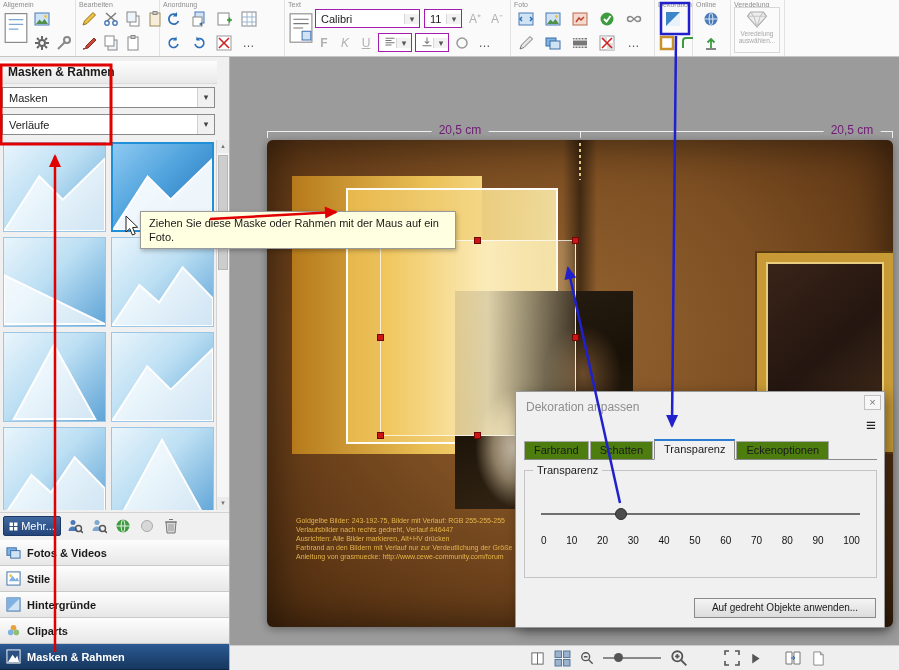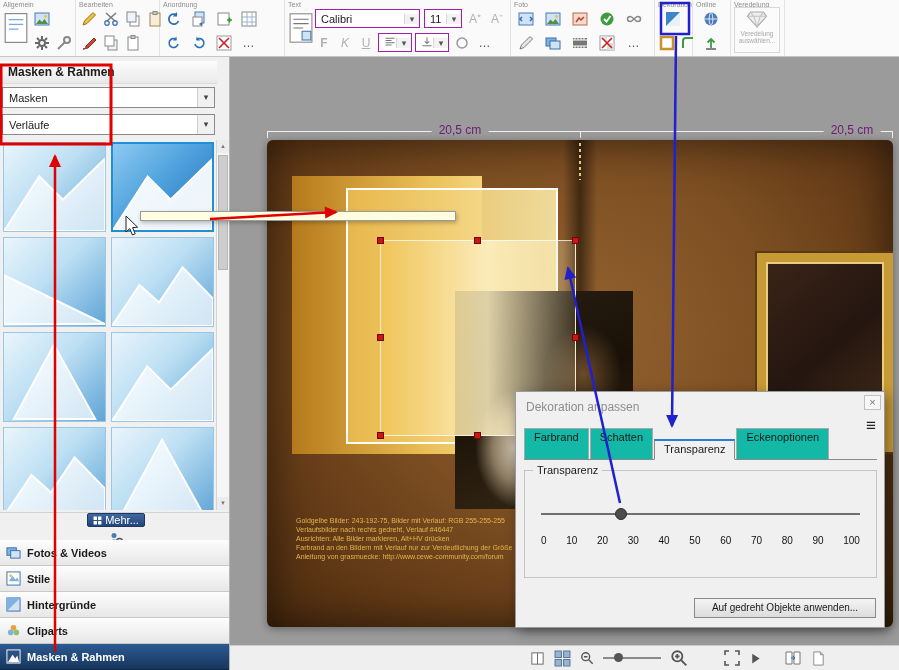--- a/index.html
+++ b/index.html
@@ -33,21 +33,21 @@
   .dd .val { flex:1; padding-left:6px; }
   .dd .arr { width:17px; text-align:center; font-size:9px; color:#444; background:#f1f1f1; border-left:1px solid #d0d0d0; align-self:stretch; line-height:19px; }
   .thumbs { position:absolute; left:0; top:83px; width:217px; height:370px; overflow:hidden; }
   .thumb-grid { display:grid; grid-template-columns:103px 103px; gap:5px; padding:2px 0 0 3px; }
   .thumb { width:103px; height:90px; position:relative; background:linear-gradient(135deg,#eaf5fc 0%,#bcdff3 45%,#5fa4d7 100%); border:1px solid #9cc6e6; overflow:hidden; }
   .thumb svg { position:absolute; left:0; top:0; width:100%; height:100%; }
   .thumb.sel { background:linear-gradient(135deg,#8ecaf2 0%,#50a3dd 45%,#1b6fb4 100%); border:2px solid #1f8fd8; }
   .vscroll { position:absolute; right:0; top:83px; width:13px; height:370px; background:#f6f6f6; border-left:1px solid #d4d4d4; }
   .vscroll .sb-arrow { position:absolute; left:0; width:12px; height:13px; font-size:6px; color:#777; text-align:center; line-height:13px; background:#ececec; }
   .vscroll .sb-thumb { position:absolute; left:1px; top:15px; width:10px; height:115px; background:#cdcdcd; border:1px solid #b6b6b6; }
-  .more-bar { position:absolute; left:0; top:455px; width:229px; height:27px; border-top:1px solid #d2d2d2; background:#f0f0f0; display:flex; align-items:center; gap:4px; padding-left:3px;flex-direction:column; }
+  .more-bar { position:absolute; left:0; top:455px; width:229px; height:27px; border-top:1px solid #d2d2d2; background:#f0f0f0; display:flex; align-items:center; gap:4px; padding-left:3px; }
   .more-btn { width:58px; height:20px; background:linear-gradient(#41699f,#23457c); color:#fff; border:1px solid #1c3763; border-radius:2px; display:flex; align-items:center; justify-content:center; gap:3px; font-size:11px; }
   .mini { width:20px; height:20px; display:flex; align-items:center; justify-content:center; }
   .mini svg { width:16px; height:16px; }
   .nav { position:absolute; left:0; top:483px; width:229px; height:130px; display:flex; flex-direction:column; }
   .nav-item { flex:1; display:flex; align-items:center; gap:6px; padding-left:6px; background:linear-gradient(#fdfdfd,#e7e7e7); border-bottom:1px solid #c9c9c9; font-weight:bold; font-size:11px; }
   .nav-item svg { width:15px; height:15px; }
   .nav-item.sel { background:linear-gradient(#2b5a93,#17375e); color:#fff; border-bottom:1px solid #0f2742; }
 
   
   .canvas { position:absolute; left:230px; top:57px; width:669px; height:588px; background:#9b9b9b; z-index:5; overflow:hidden; }
@@ -78,21 +78,21 @@
 
   
   .tooltip { position:absolute; left:140px; top:211px; width:316px; background:#ffffe1; border:1px solid #9a9a9a; padding:4px 8px; font-size:11px; line-height:14px; z-index:60; box-shadow:1px 2px 4px rgba(0,0,0,.25); }
 
   
   .dialog { position:absolute; left:515px; top:391px; width:370px; height:237px; background:#f0f0f0; border:1px solid #9a9a9a; box-shadow:3px 4px 12px rgba(0,0,0,.4); z-index:50; }
   .dlg-title { position:absolute; left:10px; top:8px; font-size:12px; color:#8d8d8d; }
   .dlg-close { position:absolute; right:3px; top:3px; width:17px; height:15px; border:1px solid #c0c0c0; background:#f7f7f7; color:#777; font-size:11px; line-height:13px; text-align:center; }
   .dlg-menu { position:absolute; right:8px; top:24px; font-size:17px; color:#222; }
   .tabs { position:absolute; left:8px; top:47px; width:353px; display:flex; align-items:flex-end; border-bottom:1px solid #8a8a8a; height:21px; }
-  .tab { padding:2px 9px 2px; font-size:11px; background:#14b8a6; border:1px solid #aaa; border-bottom:none; margin-right:1px; height:31px; }
+  .tab { padding:2px 9px 2px; font-size:11px; background:#4d7c0f; border:1px solid #aaa; border-bottom:none; margin-right:1px; height:18px; }
   .tab.active { background:#f0f0f0; border:1px solid #8a8a8a; border-bottom:1px solid #f0f0f0; border-top:2px solid #2b7cd3; height:21px; margin-bottom:-1px; }
   .groupbox { position:absolute; left:8px; top:78px; width:353px; height:108px; border:1px solid #c4c4c4; }
   .gb-legend { position:absolute; left:8px; top:-7px; background:#f0f0f0; padding:0 4px; font-size:11px; }
   .slider-track { position:absolute; left:16px; right:16px; top:42px; height:2px; background:#6f6f6f; }
   .slider-handle { position:absolute; top:-5px; width:12px; height:12px; border-radius:50%; background:#4c4c4c; border:1px solid #2e2e2e; transform:translateX(-50%); }
   .ticks { position:absolute; left:16px; right:16px; top:64px; display:flex; justify-content:space-between; font-size:10px; color:#111; }
   .apply-btn { position:absolute; right:8px; bottom:9px; width:182px; height:20px; background:linear-gradient(#f4f4f4,#dcdcdc); border:1px solid #8a8a8a; font-size:10px; text-align:center; line-height:18px; }
 
   
   .bottombar { position:absolute; left:230px; top:645px; width:669px; height:25px; background:#efefef; border-top:1px solid #cdcdcd; display:flex; align-items:center; gap:9px; padding-left:300px; z-index:10; }
@@ -593,20 +593,21 @@
       <div>Goldgelbe Bilder: 243-192-75, Bilder mit Verlauf: RGB 255-255-255</div>
       <div>Verlaufsbilder nach rechts gedreht,  Verlauf #46447</div>
       <div>Ausrichten: Alle Bilder markieren, Alt+HV drücken</div>
       <div>Farbrand an den Bildern mit Verlauf nur zur Verdeutlichung der Größe</div>
       <div>Anleitung von grasmuecke: http://www.cewe-community.com/forum</div>
     </div>
   </div>
 </div>
 
 <div class="tooltip">
+  <div>Ziehen Sie diese Maske oder Rahmen mit der Maus auf ein Foto.</div>
 </div>
 
 <div class="dialog">
   <div class="dlg-title">Dekoration anpassen</div>
   <div class="dlg-close">×</div>
   <div class="dlg-menu">≡</div>
 
   <div class="tabs">
     <div class="tab">Farbrand</div>
     <div class="tab">Schatten</div>

